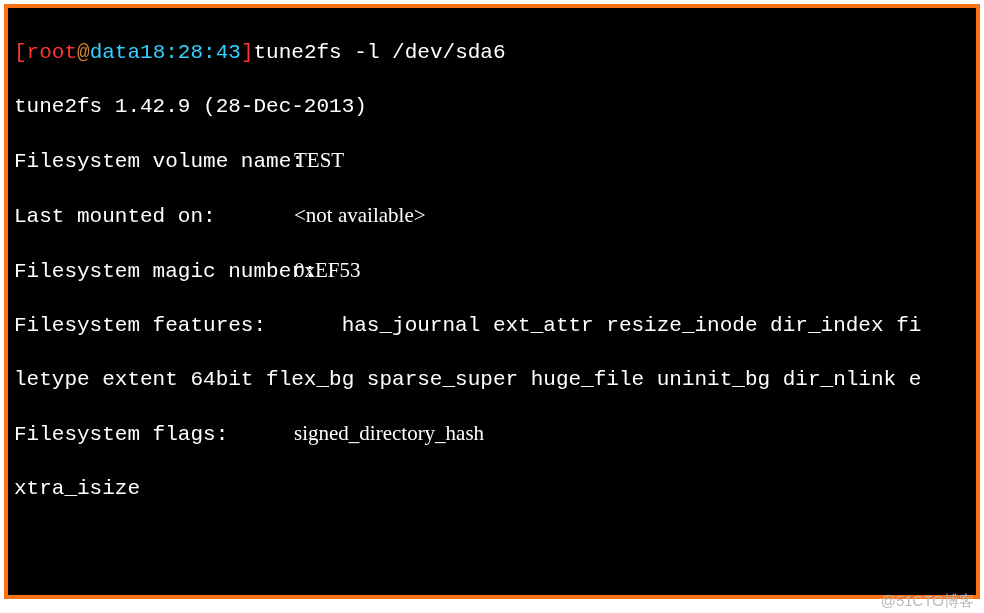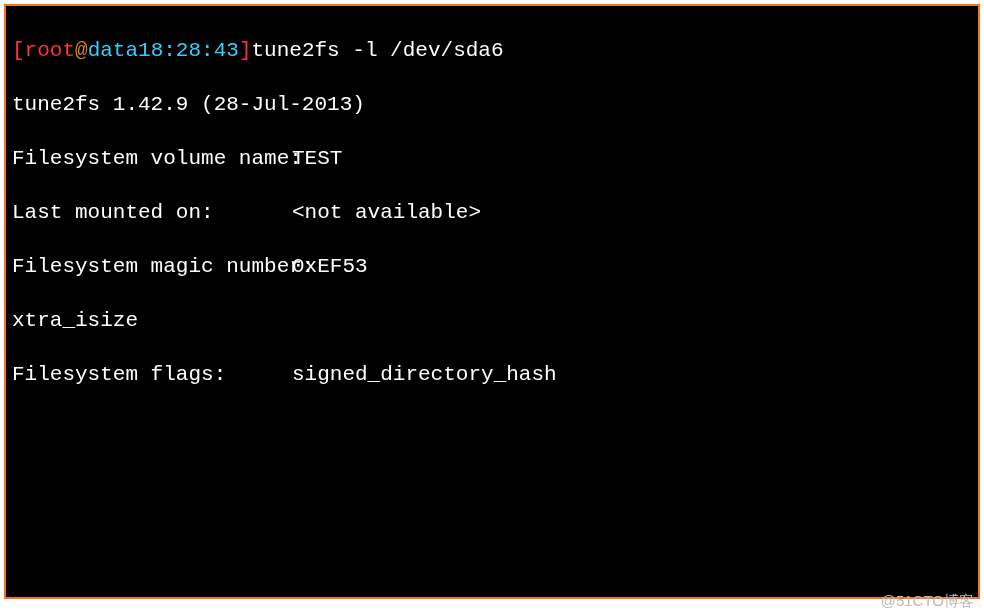--- a/index.html
+++ b/index.html
@@ -2,62 +2,64 @@
 <html><head>
 <meta charset="utf-8">
 <style>
   * { margin: 0; padding: 0; box-sizing: border-box; }
   html, body { width: 984px; height: 613px; background: #ffffff; font-family: "Consolas", "Courier New", monospace; }
   .frame {
     position: relative;
     margin: 4px;
     width: 976px;
     height: 595px;
-    border: 2px solid #f97316;
+    border: 4px solid #f97316;
     background: #000;
     overflow: hidden;
   }
   .term {
     position: absolute;
     top: 0; left: 0; right: 0; bottom: 0;
     padding: 4px 6px;
     color: #ffffff;
     font-size: 21px;
     line-height: 27px;
     white-space: pre;
     font-weight: 500;
   }
   .prompt-lbracket, .prompt-rbracket, .prompt-user { color: #ff3333; }
   .prompt-at { color: #d07f2a; }
   .prompt-host { color: #33d0ff; }
   .cmd { color: #ffffff; }
   .row { display: block; }
   .label { display: inline-block; width: 280px; }
-  .val { display: inline-block; }
+  .val { display: inline-block; font-family: Liberation Serif, serif; }
   .watermark {
     position: absolute;
     right: 10px;
     bottom: 2px;
     color: #b9b9b9;
     font-size: 15px;
     font-family: Arial, sans-serif;
   }
 </style>
 </head>
 <body>
 
 <div class="frame">
   <div class="term">
 <span class="row"><span class="prompt-lbracket">[</span><span class="prompt-user">root</span><span class="prompt-at">@</span><span class="prompt-host">data</span><span class="prompt-host">18:28:43</span><span class="prompt-rbracket">]</span><span class="cmd">tune2fs -l /dev/sda6</span></span>
-<span class="row">tune2fs 1.42.9 (28-Jul-2013)</span>
+<span class="row">tune2fs 1.42.9 (28-Dec-2013)</span>
 <span class="row"><span class="label">Filesystem volume name:</span><span class="val">TEST</span></span>
 <span class="row"><span class="label">Last mounted on:</span><span class="val">&lt;not available&gt;</span></span>
 <span class="row"><span class="label">Filesystem magic number:</span><span class="val">0xEF53</span></span>
+<span class="row">Filesystem features:      has_journal ext_attr resize_inode dir_index fi</span>
+<span class="row">letype extent 64bit flex_bg sparse_super huge_file uninit_bg dir_nlink e</span>
+<span class="row"><span class="label">Filesystem flags:</span><span class="val">signed_directory_hash</span></span>
 <span class="row">xtra_isize</span>
-<span class="row"><span class="label">Filesystem flags:</span><span class="val">signed_directory_hash</span></span>
 
 
 
 
 
 
 
 
 
 

